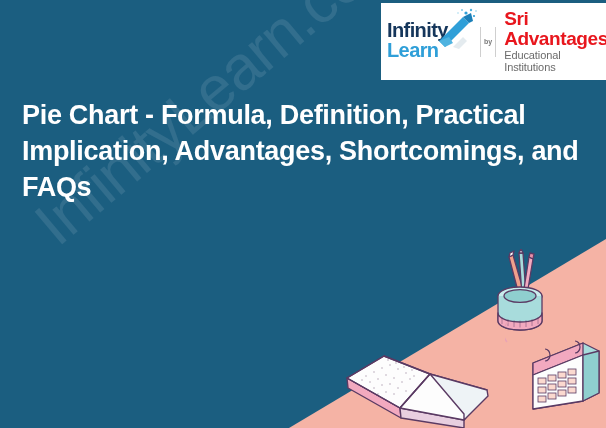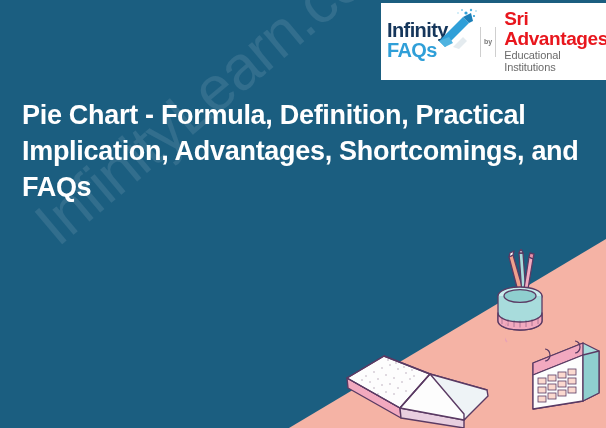--- a/index.html
+++ b/index.html
@@ -155,21 +155,21 @@
   <div class="bg-teal"></div>
   <div class="bg-pink"></div>
 
   <div class="watermark">InfinityLearn.com</div>
 
   <div class="logo-box">
 
     <div class="logo-left">
       <div class="il-text">
         <div class="il-infinity">Infinity</div>
-        <div class="il-learn">FAQs</div>
+        <div class="il-learn">Learn</div>
       </div>
       <svg class="il-mark" viewBox="0 0 46 46">
         <path d="M6 34 L30 10 L36 16 L12 40 Z" fill="#2f9fd8"></path>
         <path d="M30 10 L38 6 L40 14 L36 16 Z" fill="#1b7fb8"></path>
         <path d="M6 34 L16 30 L20 36 L12 40 Z" fill="#4fb3e0"></path>
         <circle cx="33" cy="6" r="1.6" fill="#2f9fd8"></circle>
         <circle cx="38" cy="3" r="1.2" fill="#4fb3e0"></circle>
         <circle cx="29" cy="3" r="1.0" fill="#7fcbe8"></circle>
         <circle cx="41" cy="9" r="1.1" fill="#2f9fd8"></circle>
         <circle cx="25" cy="6" r="0.8" fill="#9fd9ef"></circle>

